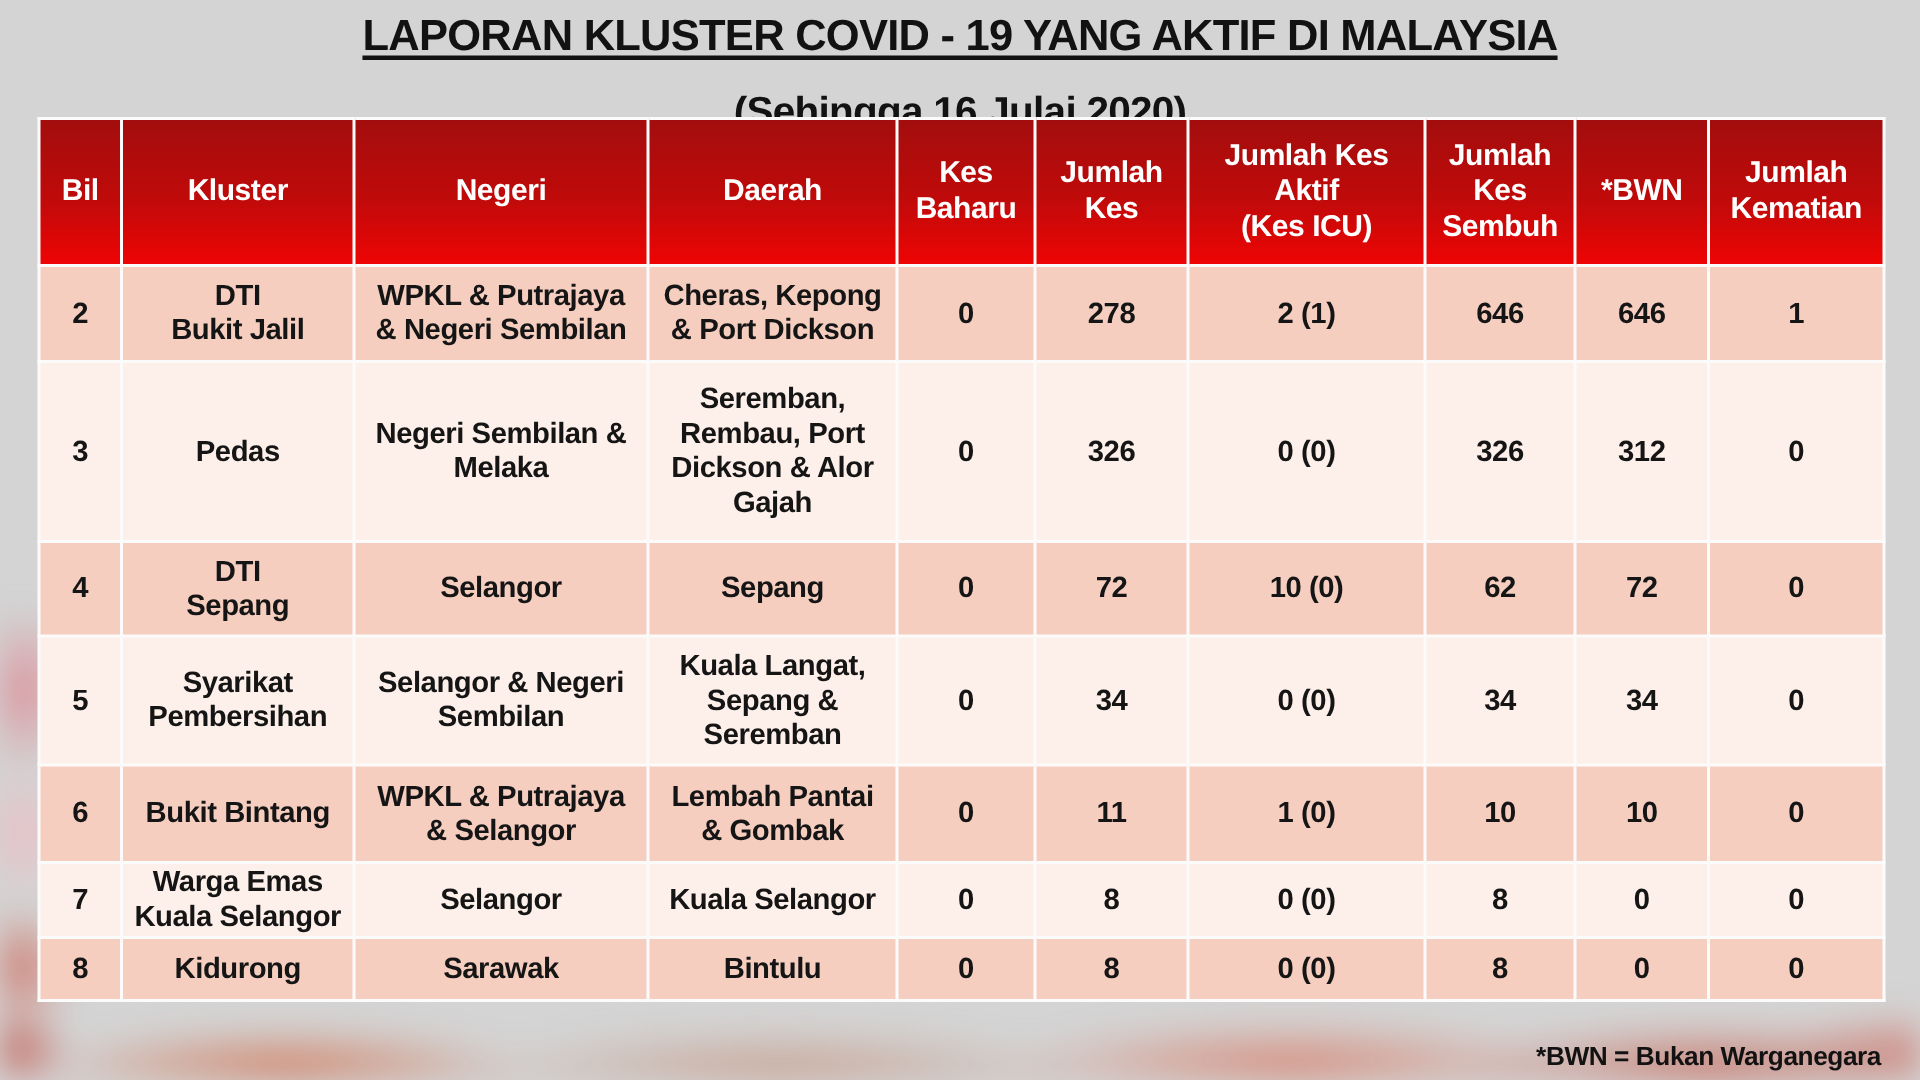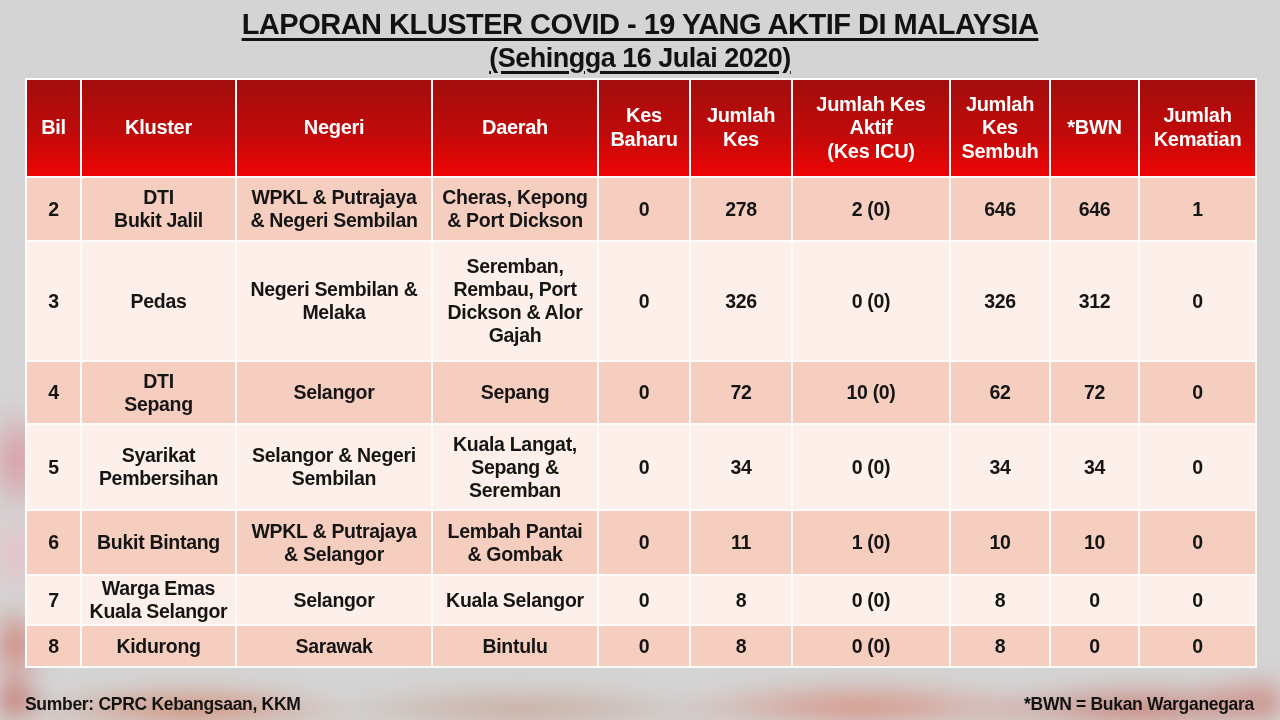--- a/index.html
+++ b/index.html
@@ -27,21 +27,21 @@
     filter: blur(10px);
   }
   .slide { position: absolute; inset: 0; }
 
   .title-wrap { position: absolute; top: 8px; left: 0; width: 100%; text-align: center; }
   .title-line1 {
     font-size: 29px; letter-spacing: -0.5px;
     text-decoration: underline; text-decoration-thickness: 2.5px; text-underline-offset: 4px;
   }
   .title-line2 {
-    font-size: 27px; letter-spacing: -0.5px; margin-top: 2px;
+    font-size: 27px; letter-spacing: -0.5px; margin-top: 18px;
     text-decoration: underline; text-decoration-thickness: 2.5px; text-underline-offset: 4px;
   }
 
   table.clusters {
     position: absolute; top: 78px; left: 25px; width: 1230px;
     border-collapse: collapse; table-layout: fixed;
   }
   th, td {
     border: 2px solid #fbfbfb;
     text-align: center; vertical-align: middle;
@@ -120,21 +120,21 @@
       <tr class="row-dark h68">
         <td>2</td>
         <td>DTI
 Bukit Jalil</td>
         <td>WPKL &amp; Putrajaya
 &amp; Negeri Sembilan</td>
         <td>Cheras, Kepong
 &amp; Port Dickson</td>
         <td>0</td>
         <td>278</td>
-        <td>2 (0)</td>
+        <td>2 (1)</td>
         <td>646</td>
         <td>646</td>
         <td>1</td>
       </tr>
       <tr class="row-light h116">
         <td>3</td>
         <td>Pedas</td>
         <td>Negeri Sembilan &amp;
 Melaka</td>
         <td>Seremban,
@@ -212,16 +212,15 @@
         <td>0</td>
         <td>8</td>
         <td>0 (0)</td>
         <td>8</td>
         <td>0</td>
         <td>0</td>
       </tr>
     </tbody>
   </table>
 
-  <div class="footer-left">Sumber: CPRC Kebangsaan, KKM</div>
   <div class="footer-right">*BWN = Bukan Warganegara</div>
 
 </div>
 
 </body></html>

